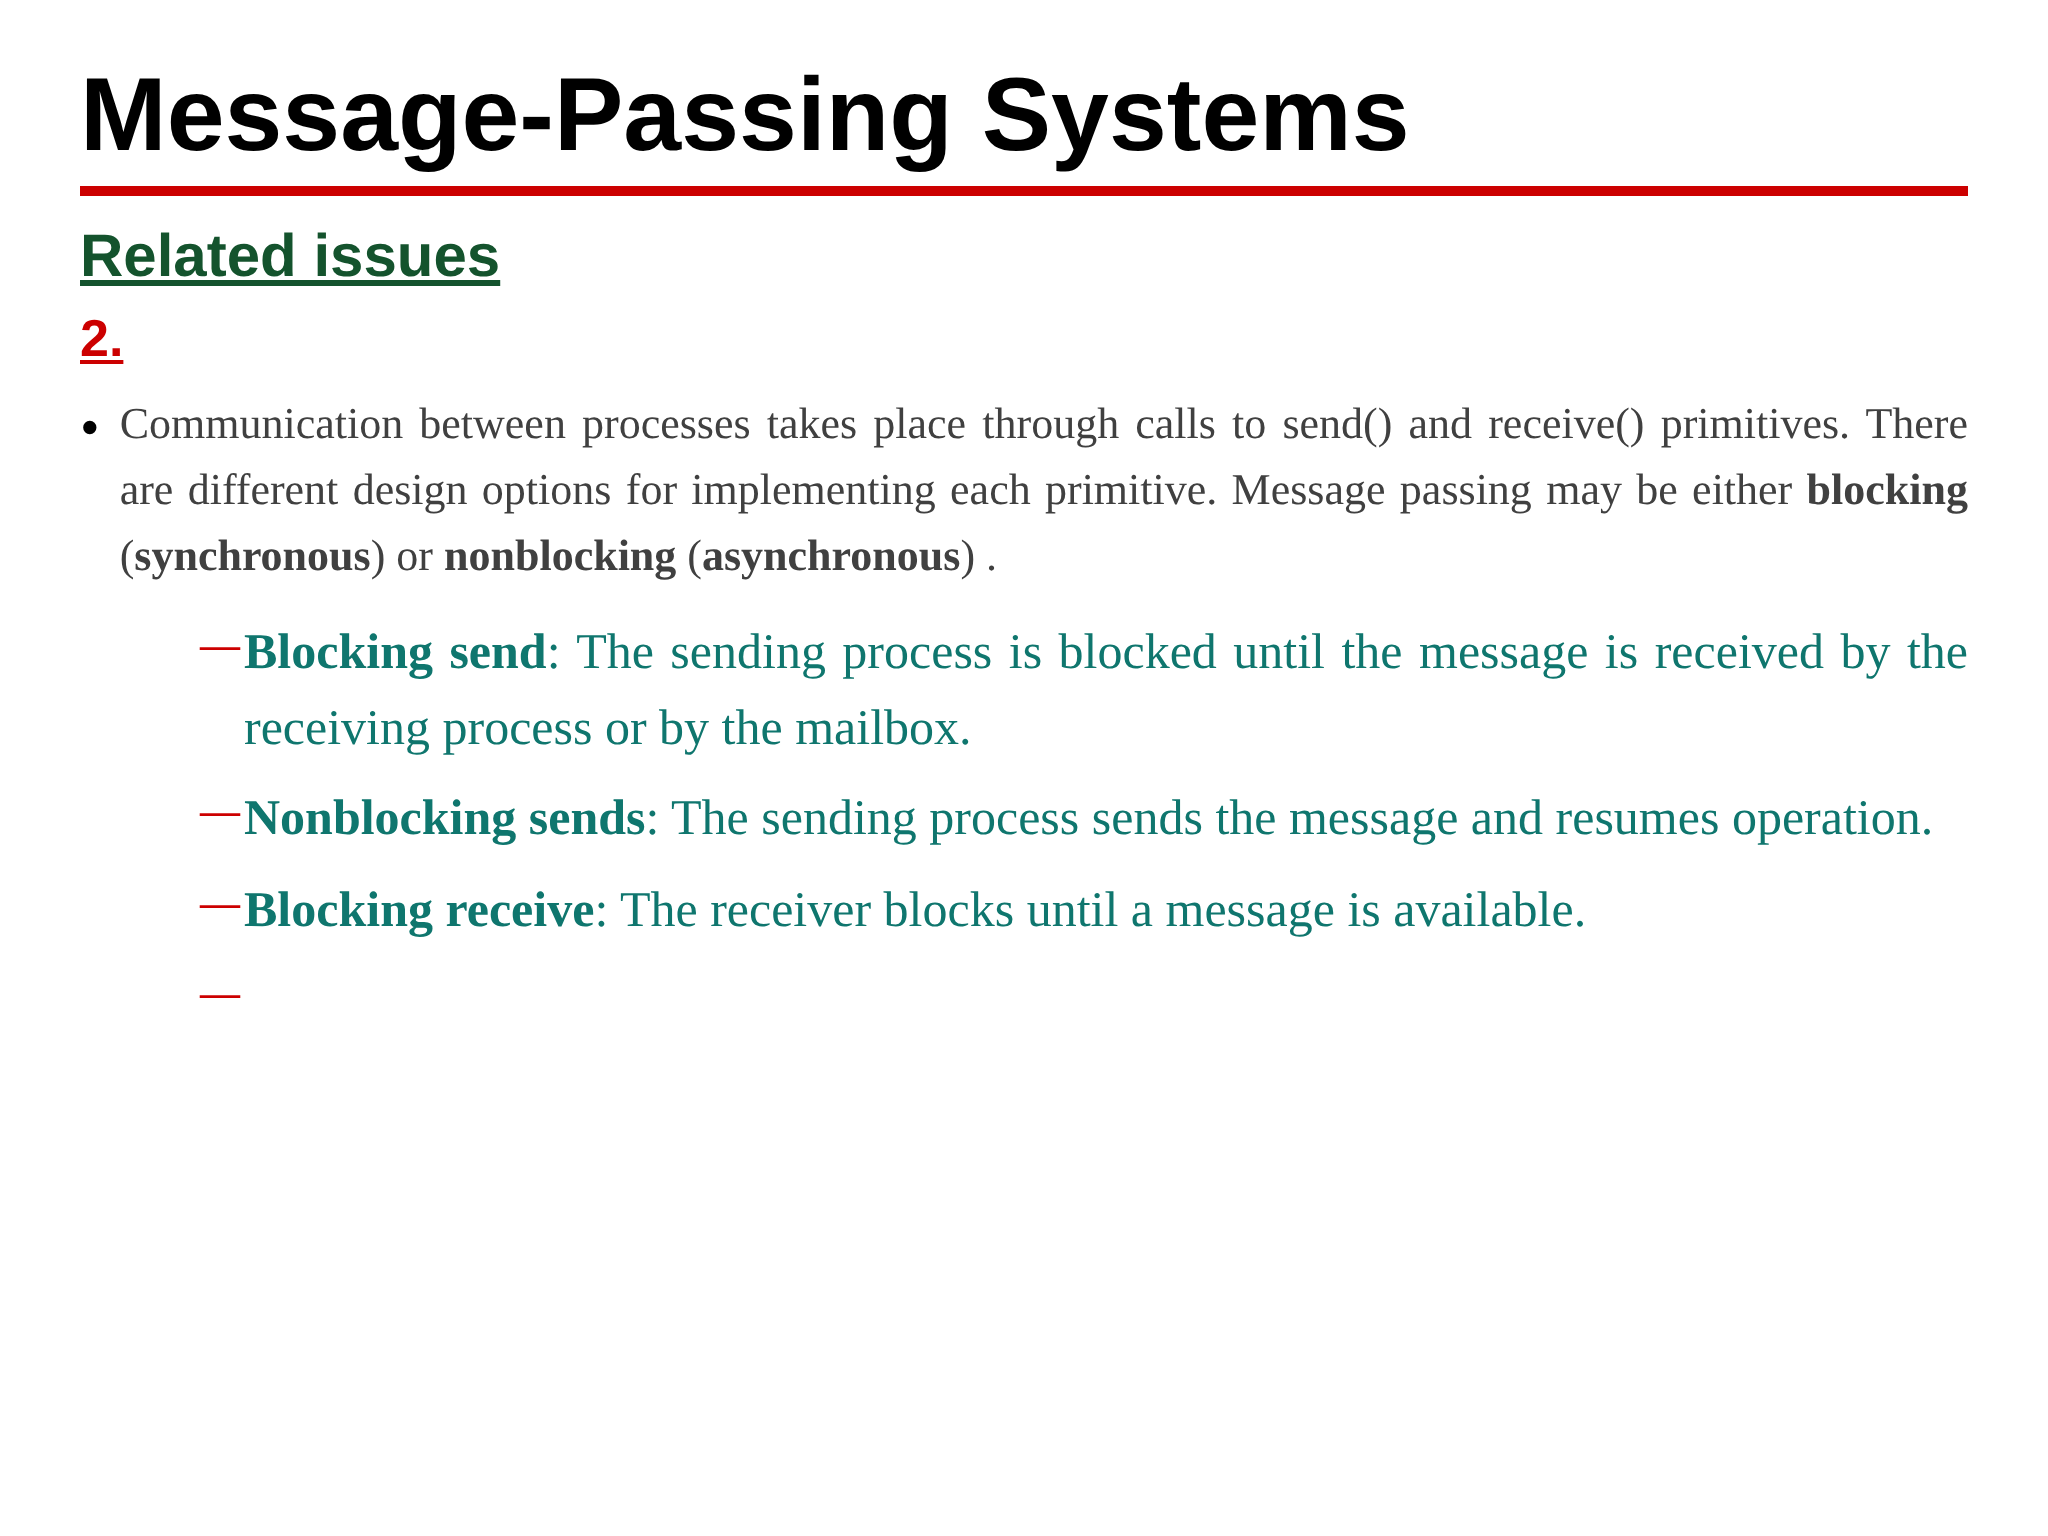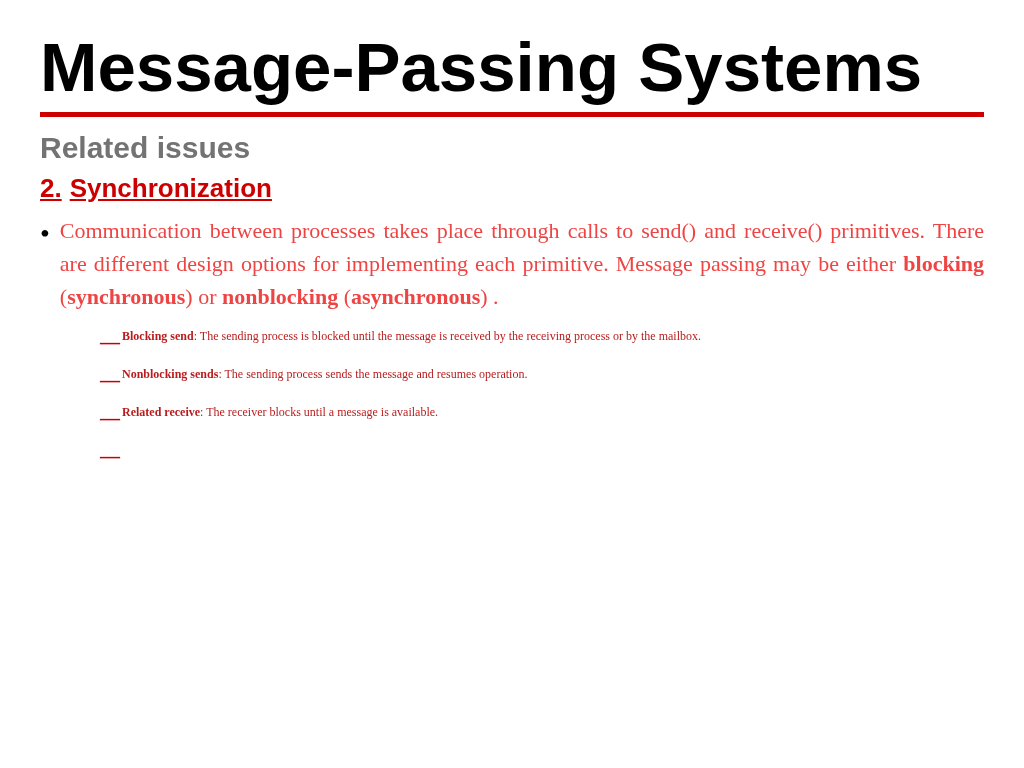--- a/index.html
+++ b/index.html
@@ -18,39 +18,40 @@
 
     .slide {
       width: 1024px;
       height: 768px;
       padding: 30px 40px 30px 40px;
       background: #ffffff;
     }
 
     .slide-title {
       font-family: Arial, Helvetica, sans-serif;
-      font-size: 69px;
+      font-size: 52px;
       font-weight: 900;
       color: #000000;
       line-height: 1.1;
       margin-bottom: 6px;
     }
 
     .red-divider {
       height: 5px;
       background: #cc0000;
       margin-bottom: 14px;
       width: 100%;
     }
 
     .related-issues {
       font-family: Arial, Helvetica, sans-serif;
       font-size: 30px;
       font-weight: bold;
-      color: #737373;
+      text-decoration: underline;
+      color: #14532d;
       margin-bottom: 8px;
     }
 
     .section-heading {
       font-family: Arial, Helvetica, sans-serif;
       font-size: 26px;
       font-weight: bold;
       text-decoration: underline;
       color: #cc0000;
       margin-bottom: 10px;
@@ -77,21 +78,21 @@
       line-height: 1.4;
       color: #000000;
       flex-shrink: 0;
       margin-top: 0px;
     }
 
     .bullet-text {
       font-size: 22px;
       line-height: 1.5;
       text-align: justify;
-      color: #ef4444;
+      color: #404040;
       flex: 1;
     }
 
     .sub-items {
       margin-left: 60px;
       margin-top: 10px;
     }
 
     .sub-item {
       display: flex;
@@ -103,44 +104,43 @@
     .sub-dash {
       color: #cc0000;
       font-size: 20px;
       font-weight: bold;
       flex-shrink: 0;
       margin-right: 2px;
       line-height: 1.5;
     }
 
     .sub-text {
-      font-size: 12px;
+      font-size: 25px;
       line-height: 1.5;
       text-align: justify;
-      color: #b91c1c;
+      color: #0f766e;
     }
 
     .bold {
       font-weight: bold;
     }
   </style>
 </head>
 <body>
 
 <div class="slide">
 
   <h1 class="slide-title">Message-Passing Systems</h1>
 
   <div class="red-divider"></div>
 
   <div class="related-issues">Related issues</div>
 
   <div class="section-heading">
     <span class="section-number">2.</span>
-    <span>Synchronization</span>
   </div>
 
   <div class="bullet-section">
     <span class="bullet-dot">•</span>
     <div class="bullet-text">
       Communication between processes takes place through calls to send() and receive() primitives. There are different design options for implementing each primitive. Message passing may be either <span class="bold">blocking</span> (<span class="bold">synchronous</span>) or <span class="bold">nonblocking</span> (<span class="bold">asynchronous</span>) .
     </div>
   </div>
 
   <div class="sub-items">
@@ -155,21 +155,21 @@
     <div class="sub-item">
       <span class="sub-dash">—</span>
       <div class="sub-text">
         <span class="bold">Nonblocking sends</span>: The sending process sends the message and resumes operation.
       </div>
     </div>
 
     <div class="sub-item">
       <span class="sub-dash">—</span>
       <div class="sub-text">
-        <span class="bold">Related receive</span>: The receiver blocks until a message is available.
+        <span class="bold">Blocking receive</span>: The receiver blocks until a message is available.
       </div>
     </div>
 
     <div class="sub-item">
       <span class="sub-dash">—</span>
     </div>
 
   </div>
 
 </div>

